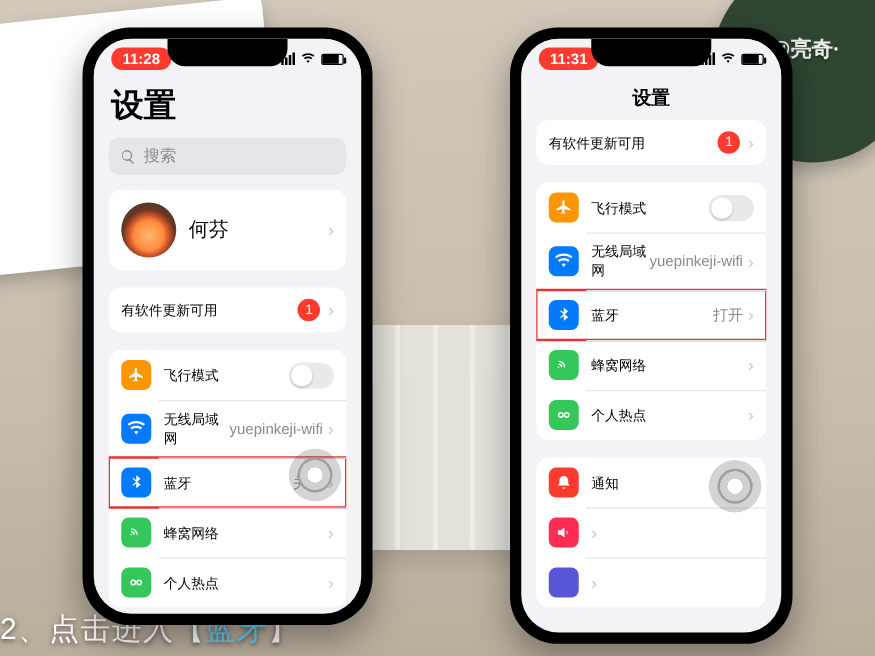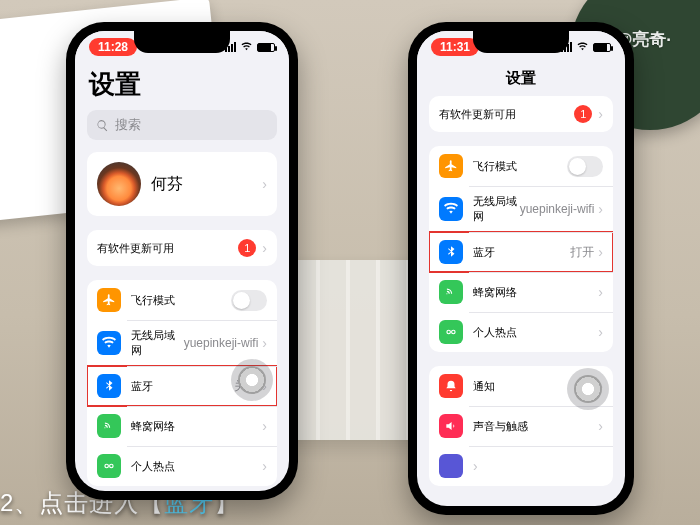--- a/index.html
+++ b/index.html
@@ -325,21 +325,20 @@
             </span>
           <span class="label">通知</span>
           <span class="chev">›</span>
         </div>
         <div class="row">
           <span class="icon-box" style="background:#ff2d55">
               <svg viewBox="0 0 24 24">
                 <path d="M4 9h4l5-4v14l-5-4H4V9zm12 0a4 4 0 010 6v-6z"></path>
               </svg>
             </span>
-          <span class="label">声音与触感</span>
           <span class="chev">›</span>
         </div>
         <div class="row">
           <span class="icon-box" style="background:#5856d6">
               <svg viewBox="0 0 24 24">
                 <path d="M14 3a9 9 0 100 18 7 7 0 010-18z"></path>
               </svg>
             </span>
           <span class="chev">›</span>
         </div>

